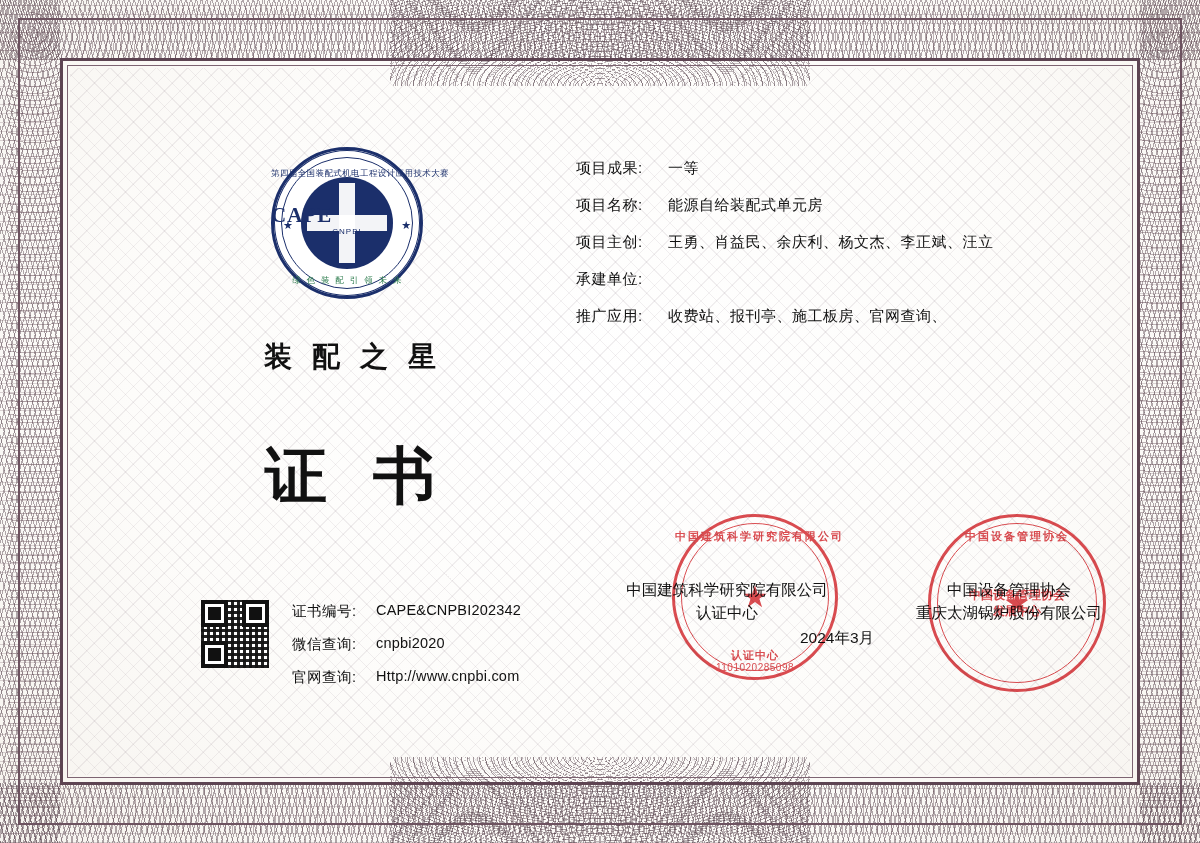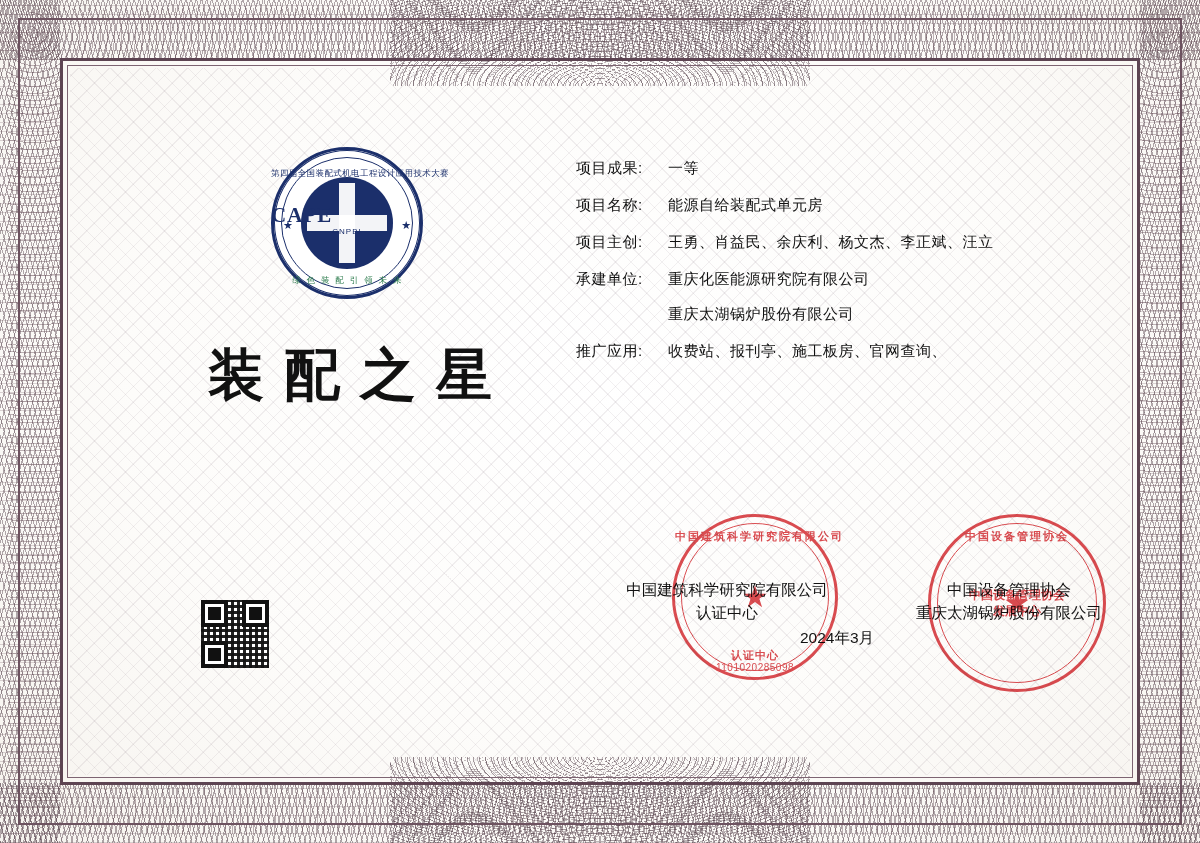--- a/index.html
+++ b/index.html
@@ -131,21 +131,21 @@
     position:absolute;top:72px;color:#1b2f6b;font-size:11px;z-index:3;
   }
   .emblem .star.l{left:12px;}
   .emblem .star.r{right:12px;}
 
   
   .title-main{
     position:absolute;left:150px;top:338px;width:400px;
     text-align:center;
     font-family:"DejaVu Sans","Liberation Sans",sans-serif;
-    font-size:56px;font-weight:bold;color:#111111;
+    font-size:28px;font-weight:bold;color:#111111;
     letter-spacing:20px;text-indent:20px;
   }
   .title-sub{
     position:absolute;left:150px;top:434px;width:400px;
     text-align:center;
     font-family:"DejaVu Sans","Liberation Sans",sans-serif;
     font-size:62px;font-weight:bold;color:#111111;
     letter-spacing:46px;text-indent:46px;
   }
 
@@ -259,40 +259,37 @@
       <div class="core"></div>
       <div class="arc-top">第四届全国装配式机电工程设计应用技术大赛</div>
       <div class="star l">★</div>
       <div class="star r">★</div>
       <div class="cape">CAPE</div>
       <div class="cnpbi">CNPBI</div>
       <div class="arc-bottom">绿 色 装 配 引 领 未 来</div>
     </div>
 
     <div class="title-main">装配之星</div>
+    <div class="title-sub">证书</div>
 
     <div class="info">
       <div class="row">
         <div class="lbl">项目成果:</div>
         <div class="val">一等</div>
       </div>
       <div class="row">
         <div class="lbl">项目名称:</div>
         <div class="val">能源自给装配式单元房</div>
       </div>
       <div class="row">
         <div class="lbl">项目主创:</div>
         <div class="val">王勇、肖益民、余庆利、杨文杰、李正斌、汪立</div>
       </div>
       <div class="row two">
         <div class="lbl">承建单位:</div>
-        <div class="val">
-          <span>重庆化医能源研究院有限公司</span>
-          <span class="l2">重庆太湖锅炉股份有限公司</span>
-        </div>
       </div>
       <div class="row two">
         <div class="lbl">推广应用:</div>
         <div class="val">
           <span>收费站、报刊亭、施工板房、官网查询、</span>
         </div>
       </div>
     </div>
 
     <div class="qr">
@@ -301,20 +298,34 @@
           <i></i>
         </div>
       <div class="eye e2">
           <i></i>
         </div>
       <div class="eye e3">
           <i></i>
         </div>
     </div>
 
+    <div class="codes">
+      <div class="c-row">
+        <div class="c-lbl">证书编号:</div>
+        <div class="c-val">CAPE&amp;CNPBI202342</div>
+      </div>
+      <div class="c-row">
+        <div class="c-lbl">微信查询:</div>
+        <div class="c-val">cnpbi2020</div>
+      </div>
+      <div class="c-row">
+        <div class="c-lbl">官网查询:</div>
+        <div class="c-val">Http://www.cnpbi.com</div>
+      </div>
+    </div>
 
     <div class="orgs">
       <div class="org">
         <div>中国建筑科学研究院有限公司</div>
         <div>认证中心</div>
       </div>
       <div class="org">
         <div>中国设备管理协会</div>
         <div>重庆太湖锅炉股份有限公司</div>
       </div>

